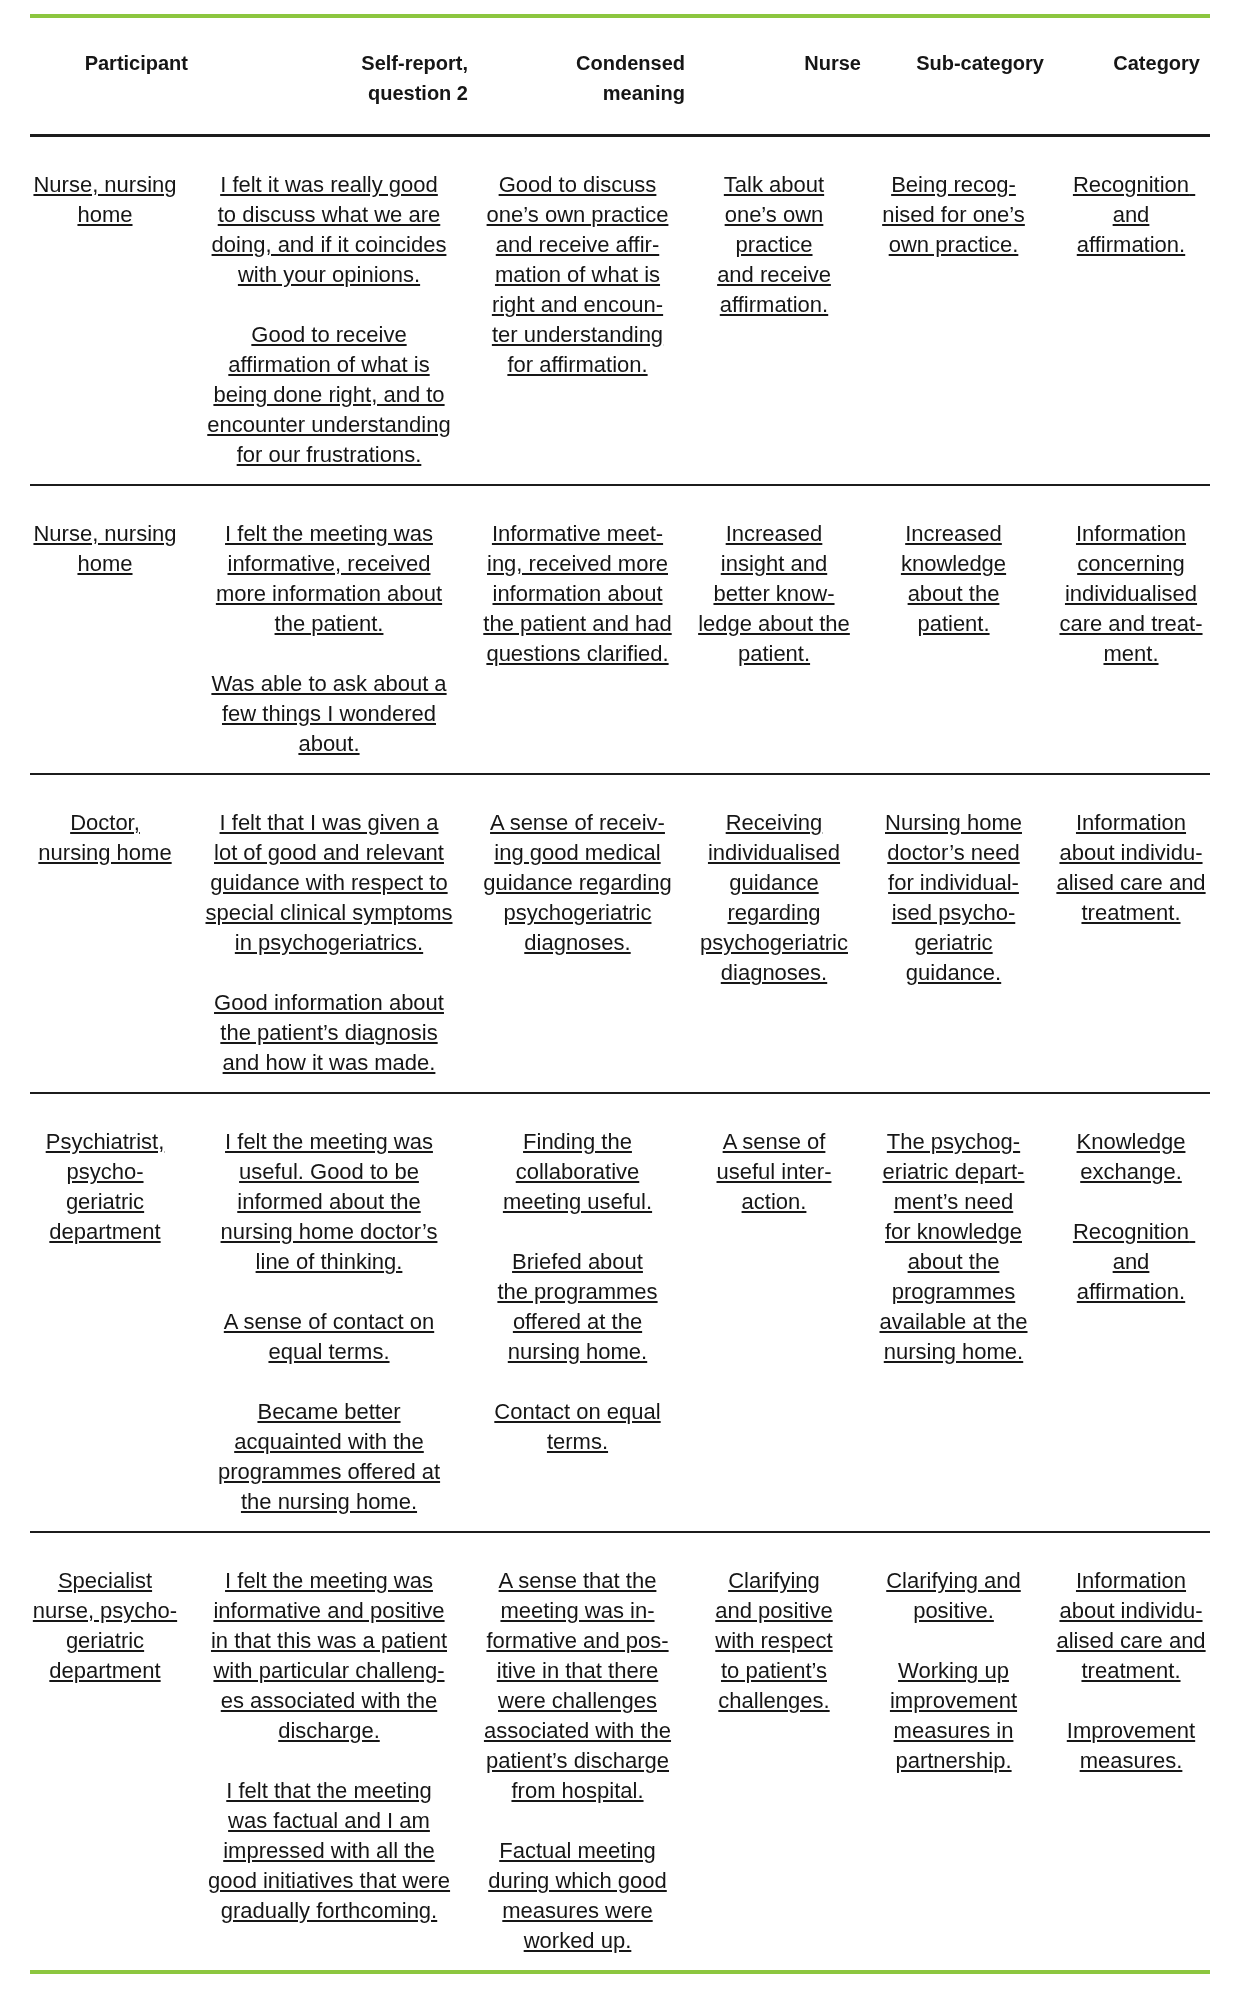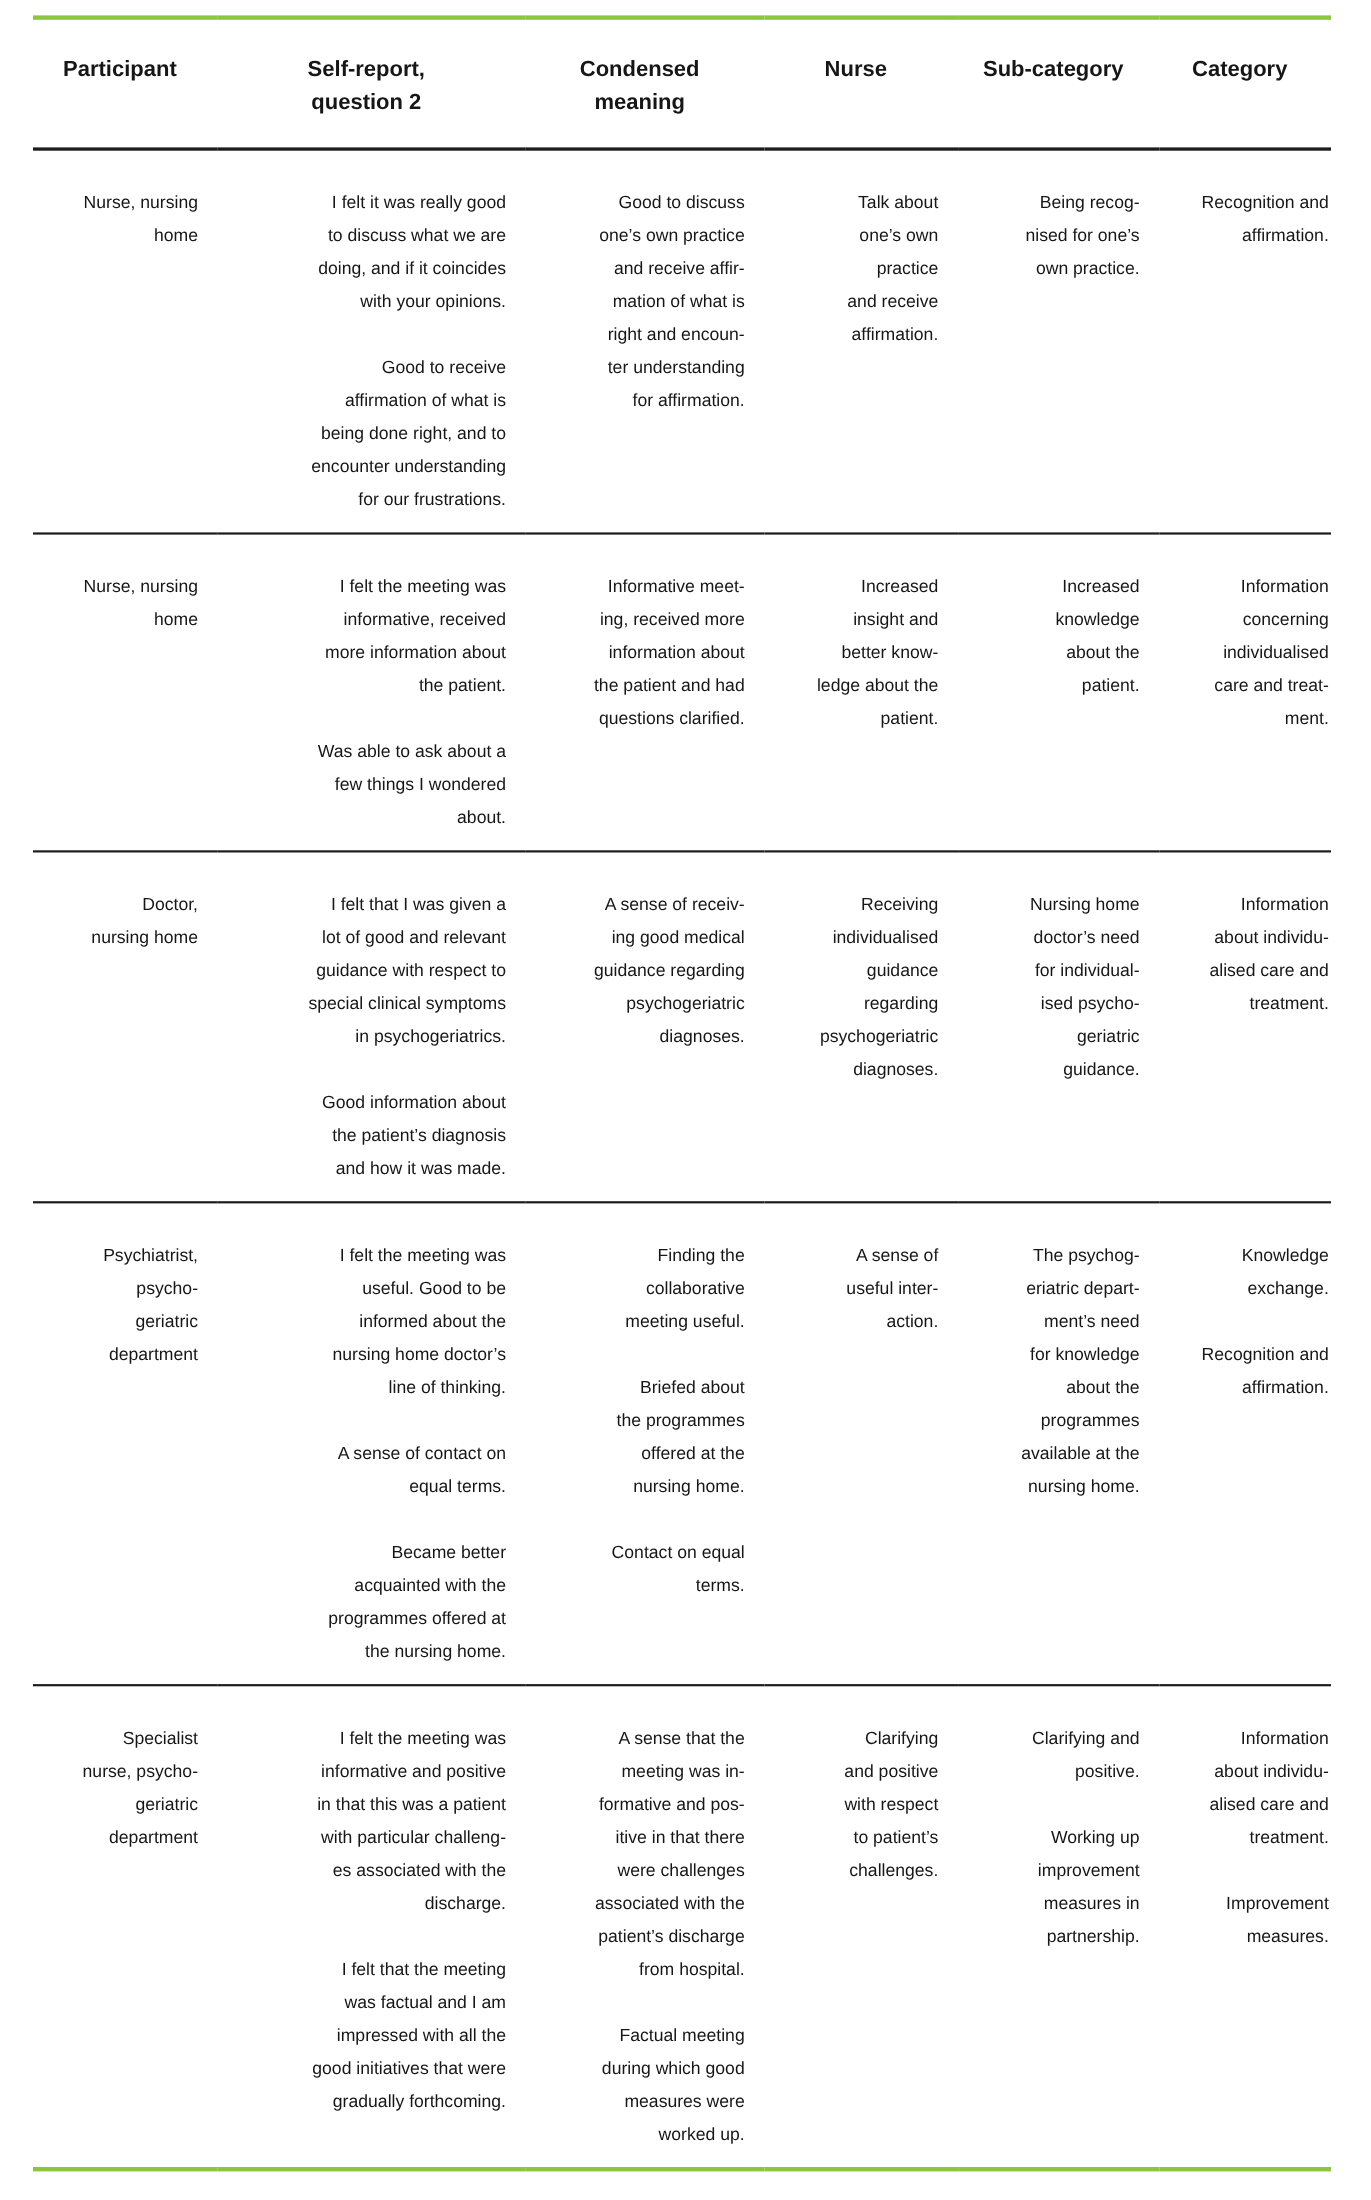--- a/index.html
+++ b/index.html
@@ -33,36 +33,37 @@
     border-bottom: 4px solid #8CC63F;
   }
   col.c-participant { width: 168px; }
   col.c-selfreport  { width: 280px; }
   col.c-condensed   { width: 217px; }
   col.c-code        { width: 176px; }
   col.c-subcategory { width: 183px; }
   col.c-category    { width: 156px; }
 
   thead th {
-    text-align: center;
+    text-align: right;
     vertical-align: top;
     font-weight: bold;
     font-size: 20px;
     line-height: 30px;
     white-space: pre-line;
     padding: 30px 10px 26px 0;
     border-bottom: 3px solid #1c1c1c;
   }
   tbody td {
     vertical-align: top;
-    text-align: right;
-    font-size: 16px;
+    text-align: center;
+    font-size: 22px;
     line-height: 30px;
     padding: 33px 18px 14px 0;
     border-top: 2px solid #1c1c1c;
+    text-decoration: underline;
   }
   tbody td:last-child { padding-right: 2px; margin-left: 10px; }
   tbody tr:first-child td { border-top: none; }
   tbody td p {
     margin: 0 0 30px 0;
     white-space: pre-wrap;
   }
   tbody td p:last-child { margin-bottom: 0; }
 </style>
 </head>

